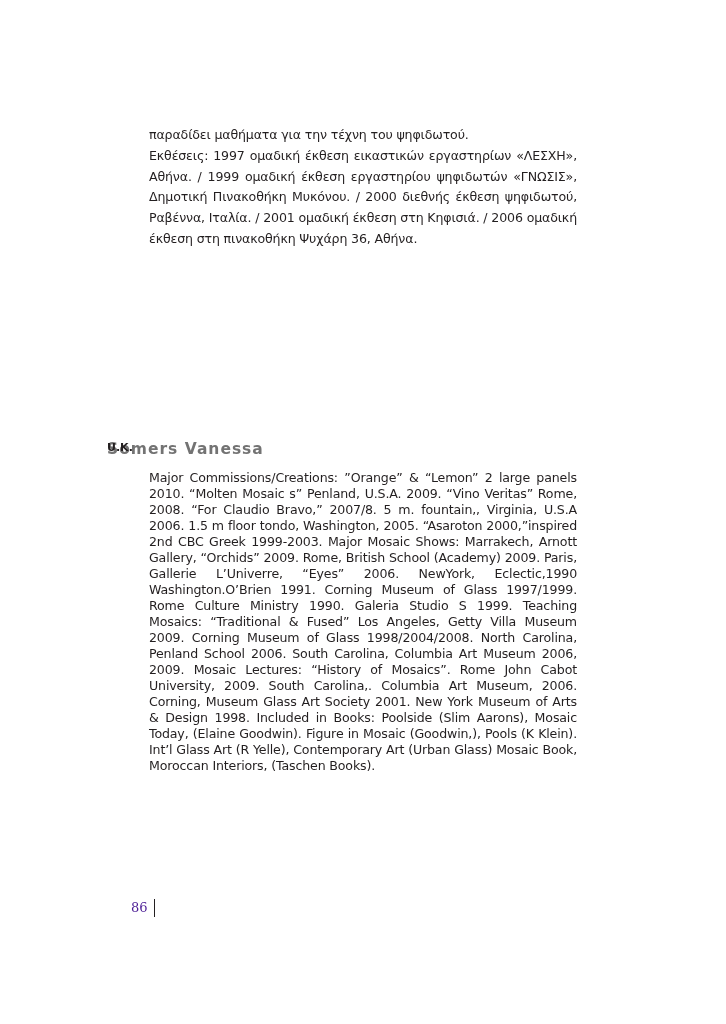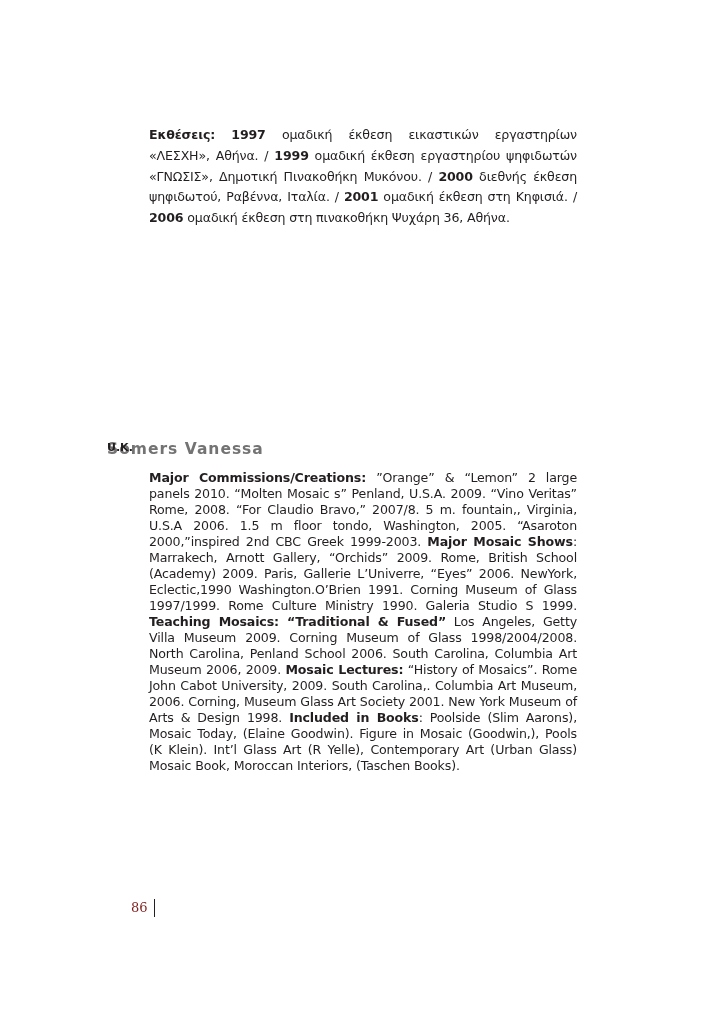--- a/index.html
+++ b/index.html
@@ -9,39 +9,40 @@
       font-family: "DejaVu Sans", sans-serif; color: #231f20;
     }
     .block {
       position: absolute; left: 149px; width: 428px;
       font-size: 12.6px; line-height: 20.8px;
       text-align: justify; letter-spacing: -0.15px;
     }
     #greek-block { top: 125px; }
     #english-block { top: 470px; line-height: 16px; }
     .block p { margin: 0; }
-    .block b { font-weight: bold; }
+    .block b { font-weight: normal; }
     .heading {
       position: absolute; left: 107px; top: 416px;
       font-size: 15.5px; font-weight: bold; letter-spacing: 1px; color: #737373; margin-top: 24px;
     }
     .subheading {
       position: absolute; left: 107px; top: 441px;
       font-size: 11px; font-weight: bold; color: #231f20;
     }
     .page-num {
       position: absolute; left: 131px; top: 899px;
-      font-family: "DejaVu Serif", serif; font-size: 13px; color: #7f1d1d;
+      font-family: "DejaVu Serif", serif; font-size: 13px; color: #4c1d95;
       padding-right: 6px; border-right: 1px solid #231f20; line-height: 18px;
     }
   </style>
 </head>
 <body>
 
 <div id="greek-block" class="block">
+  <p>παραδίδει μαθήματα για την τέχνη του ψηφιδωτού.</p>
   <p><b>Εκθέσεις:</b> <b>1997</b><span> ομαδική έκθεση εικαστικών εργαστηρίων «ΛΕΣΧΗ», Αθήνα. / </span><b>1999</b><span> ομαδική έκθεση εργαστηρίου ψηφιδωτών «ΓΝΩΣΙΣ», Δημοτική Πινακοθήκη Μυκόνου. / </span><b>2000</b><span> διεθνής έκθεση ψηφιδωτού, Ραβέννα, Ιταλία. / </span><b>2001</b><span> ομαδική έκθεση στη Κηφισιά. / </span><b>2006</b><span> ομαδική έκθεση στη πινακοθήκη Ψυχάρη 36, Αθήνα.</span></p>
 </div>
 
 <div class="heading">Somers Vanessa</div>
 <div class="subheading">U.K.</div>
 
 <div id="english-block" class="block">
   <p><b>Major Commissions/Creations:</b><span> ”Orange” &amp; “Lemon” 2 large panels 2010. “Molten Mosaic s” Penland, U.S.A. 2009. “Vino Veritas” Rome, 2008. “For Claudio Bravo,” 2007/8. 5 m. fountain,, Virginia, U.S.A 2006. 1.5 m floor tondo, Washington, 2005. “Asaroton 2000,”inspired 2nd CBC Greek 1999-2003. </span><b>Major Mosaic Shows</b><span>: Marrakech, Arnott Gallery, “Orchids” 2009. Rome, British School (Academy) 2009. Paris, Gallerie L’Univerre, “Eyes” 2006. NewYork, Eclectic,1990 Washington.O’Brien 1991. Corning Museum of Glass 1997/1999.  Rome Culture Ministry 1990. Galeria Studio S 1999. </span><b>Teaching Mosaics: “Traditional &amp; Fused”</b><span> Los Angeles, Getty Villa Museum 2009. Corning Museum of Glass 1998/2004/2008.  North Carolina, Penland School 2006. South Carolina, Columbia Art Museum 2006, 2009. </span><b>Mosaic Lectures:</b><span> “History of Mosaics”. Rome John Cabot University, 2009. South Carolina,. Columbia Art Museum, 2006. Corning, Museum Glass Art Society 2001. New York Museum of Arts &amp; Design 1998. </span><b>Included in Books</b><span>: Poolside (Slim Aarons), Mosaic Today, (Elaine Goodwin). Figure in Mosaic (Goodwin,), Pools (K Klein). Int’l Glass Art (R Yelle), Contemporary Art (Urban Glass) Mosaic Book, Moroccan Interiors, (Taschen Books).</span></p>
 </div>
 

